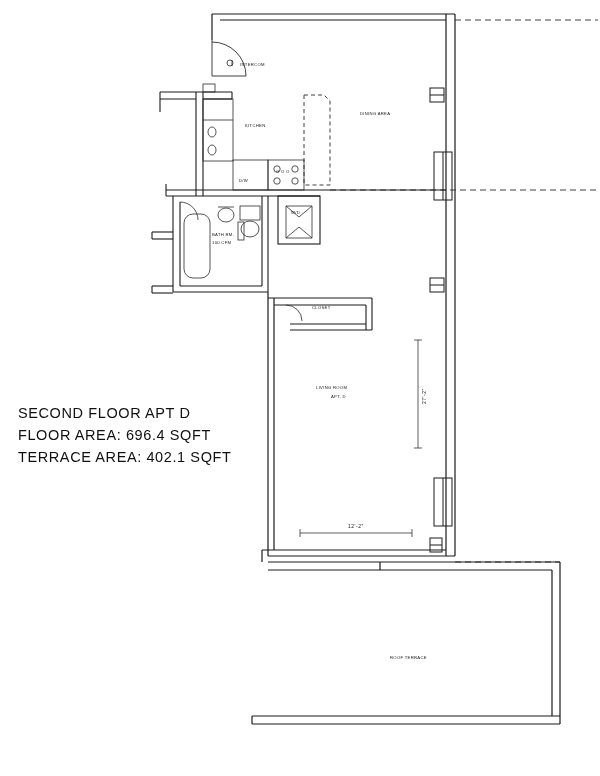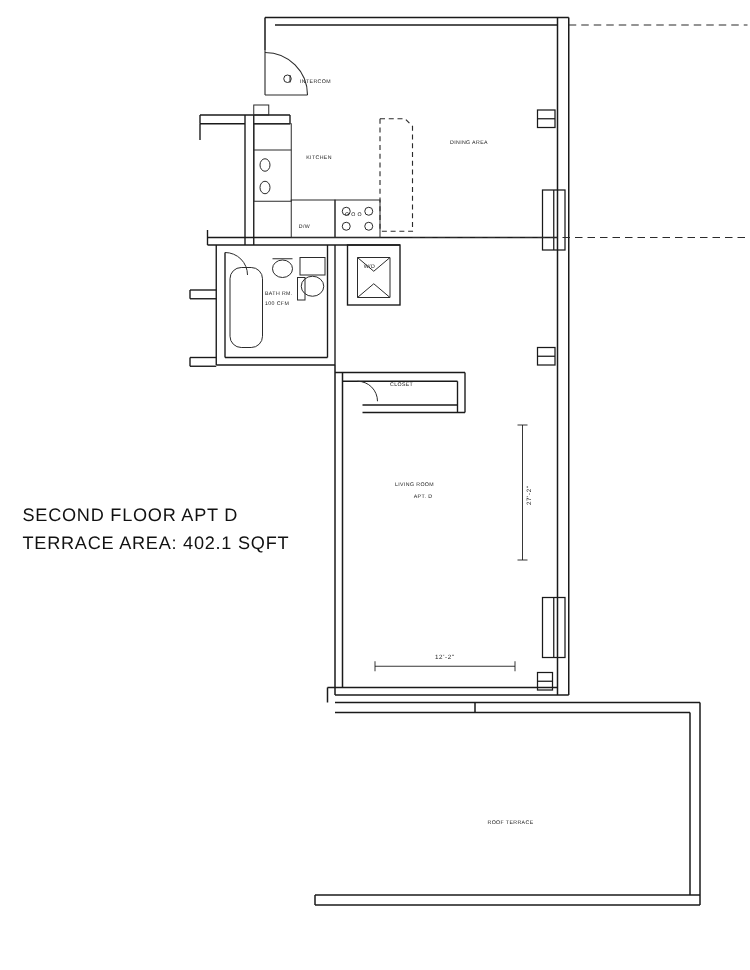--- a/index.html
+++ b/index.html
@@ -64,20 +64,21 @@
     pointer-events: none;
   }
 </style>
 </head>
 <body>
 
 <div id="sheet">
 
   <div id="title-block">
     <div>SECOND FLOOR APT D</div>
+    <div>FLOOR AREA: 696.4 SQFT</div>
     <div>TERRACE AREA: 402.1 SQFT</div>
   </div>
 
   <svg class="overlay" viewBox="0 0 600 776">
     <g stroke="#1a1a1a" fill="none" stroke-width="1.2">
 
       <line x1="212" y1="14" x2="455" y2="14"></line>
       <line x1="220" y1="20" x2="446" y2="20"></line>
 
       <line x1="446" y1="14" x2="446" y2="556"></line>

